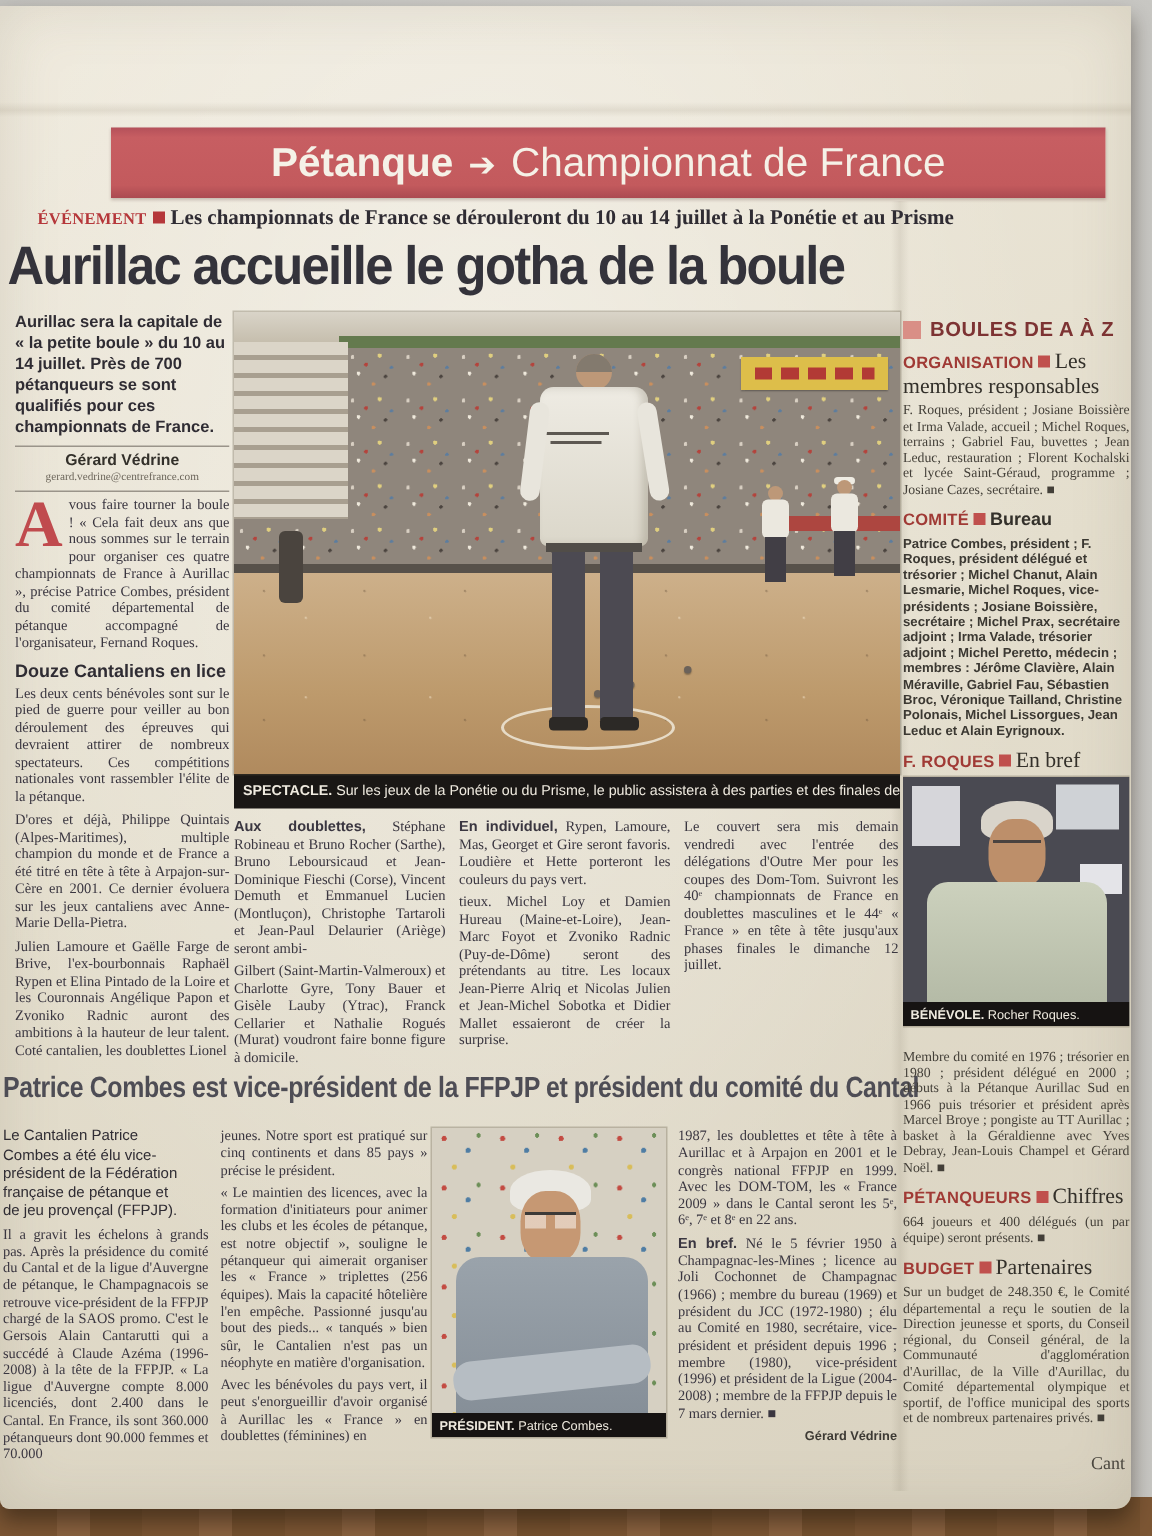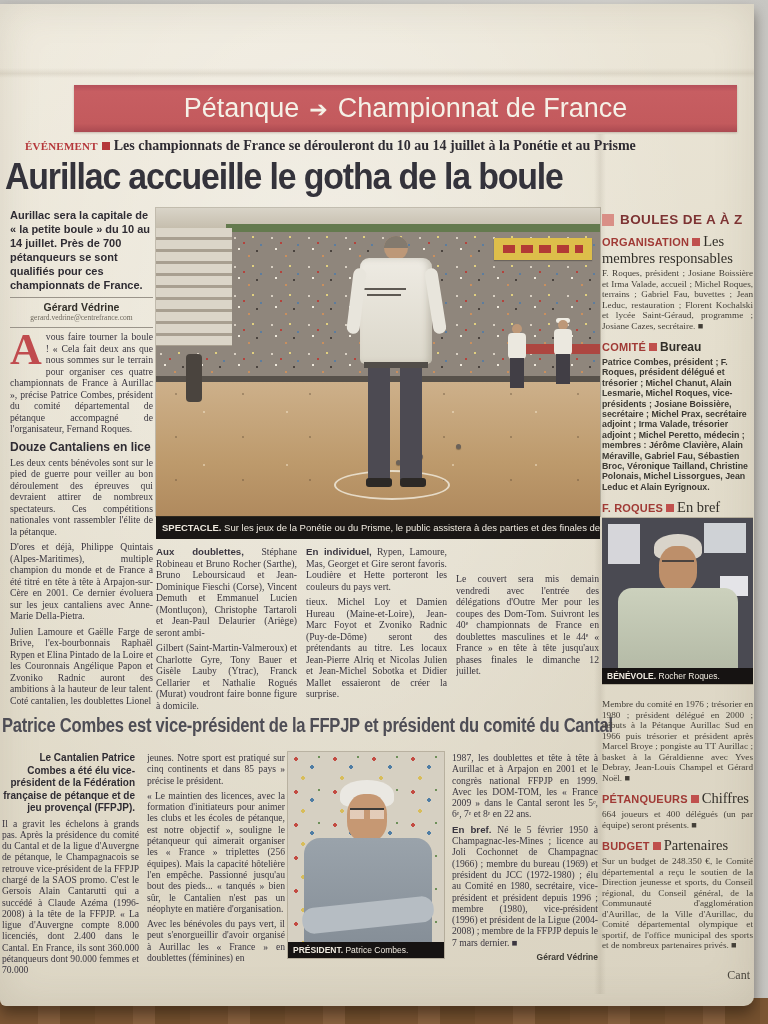--- a/index.html
+++ b/index.html
@@ -17,21 +17,21 @@
   .fold{position:absolute;left:594px;top:130px;width:12px;height:860px;
     background:linear-gradient(90deg,transparent,rgba(90,80,60,.10) 50%,transparent);}
   .crease{position:absolute;left:0;top:64px;width:754px;height:10px;
     background:linear-gradient(180deg,transparent,rgba(120,105,80,.12) 55%,transparent);}
 
   
   .banner{left:74px;top:81px;width:663px;height:47px;
     background:linear-gradient(180deg,#b4505a 0%,#c75e62 14%,#c35a5d 82%,#ab4a51 100%);
     display:flex;align-items:center;justify-content:center;gap:10px;
     color:#f5f1e7;font-size:27px;box-shadow:0 1px 2px rgba(80,40,30,.25);}
-  .banner .b-section{font-weight:normal;}
+  .banner .b-section{font-weight:bold;}
   .banner .b-arrow{font-size:22px;position:relative;top:1px;}
   .kicker{left:13px;top:134px;width:730px;font-size:14px;color:#2f2c33;font-family:"Liberation Serif",serif;font-weight:bold;}
   .kicker .k-tag{color:#b5373a;font-family:Liberation Serif, serif;font-size:11px;font-weight:bold;letter-spacing:.2px;margin-left:12px;}
   .sqc{display:inline-block;width:8px;height:8px;background:#b5373a;margin:0 4px 0 4px;}
   .headline{left:5px;top:152px;width:745px;font-size:36px;font-weight:bold;color:#34333b;
     letter-spacing:-1.2px;white-space:nowrap;transform:scaleX(.94);transform-origin:left;}
 
   
   .leftcol{left:10px;top:204px;width:143px;height:508px;overflow:hidden;color:#3a3640;}
   .intro{font-weight:bold;font-size:11px;line-height:14px;color:#2f2c33;}
@@ -95,21 +95,21 @@
   .cap-tag{font-weight:bold;}
 
   
   .col3{top:542px;height:166px;overflow:hidden;color:#3a3640;}
   .c-lead{font-weight:bold;font-family:"Liberation Sans",sans-serif;font-size:9.7px;}
 
   
   .btm-headline{left:2px;top:710px;width:620px;font-size:19.5px;font-weight:bold;color:#4e4d55;
     letter-spacing:-.3px;white-space:nowrap;transform:scaleX(.85);transform-origin:left;}
   .bcol{top:748px;height:240px;overflow:hidden;color:#3a3640;}
-  .b-lead{font-weight:bold;font-size:10px;line-height:12.5px;color:#2f2c33;margin:0 4px 3px 0;text-align:right;}
+  .b-lead{font-weight:normal;font-size:10px;line-height:12.5px;color:#2f2c33;margin:0 16px 3px 0;}
   .bcol .body-p{font-size:9.6px;line-height:11.3px;}
   .signature{text-align:right;font-weight:bold;font-size:8.5px;color:#3d3a34;margin-top:2px;}
 
   
   .portrait{position:relative;overflow:hidden;box-shadow:0 0 0 1px rgba(90,80,60,.3);}
   .p-capbar{position:absolute;left:0;bottom:0;width:100%;height:16px;background:#161312;color:#efeadf;
     font-size:8.5px;line-height:16px;padding:0 5px;box-sizing:border-box;white-space:nowrap;overflow:hidden;}
   
   .combes{left:288px;top:748px;width:156px;height:206px;position:absolute;
     background-color:#d6d0c2;
@@ -236,21 +236,21 @@
     </div>
 
     <div class="abs col3" style="left:156px;width:141px;">
       <p class="body-p"><span class="c-lead">Aux doublettes,</span><span> Stéphane Robineau et Bruno Rocher (Sarthe), Bruno Leboursicaud et Jean-Dominique Fieschi (Corse), Vincent Demuth et Emmanuel Lucien (Montluçon), Christophe Tartaroli et Jean-Paul Delaurier (Ariège) seront ambi-</span></p>
       <p class="body-p">Gilbert (Saint-Martin-Valmeroux) et Charlotte Gyre, Tony Bauer et Gisèle Lauby (Ytrac), Franck Cellarier et Nathalie Rogués (Murat) voudront faire bonne figure à domicile.</p>
     </div>
     <div class="abs col3" style="left:306px;width:141px;">
       <p class="body-p"><span class="c-lead">En individuel,</span><span> Rypen, Lamoure, Mas, Georget et Gire seront favoris. Loudière et Hette porteront les couleurs du pays vert.</span></p>
       <p class="body-p">tieux. Michel Loy et Damien Hureau (Maine-et-Loire), Jean-Marc Foyot et Zvoniko Radnic (Puy-de-Dôme) seront des prétendants au titre. Les locaux Jean-Pierre Alriq et Nicolas Julien et Jean-Michel Sobotka et Didier Mallet essaieront de créer la surprise.</p>
     </div>
-    <div class="abs col3" style="left:456px;width:143px;margin-top:27px;">
+    <div class="abs col3" style="left:456px;width:143px;">
       <p class="body-p">Le couvert sera mis demain vendredi avec l'entrée des délégations d'Outre Mer pour les coupes des Dom-Tom. Suivront les 40ᵉ championnats de France en doublettes masculines et le 44ᵉ « France » en tête à tête jusqu'aux phases finales le dimanche 12 juillet.</p>
     </div>
 
     <div class="abs btm-headline">Patrice Combes est vice-président de la FFPJP et président du comité du Cantal</div>
     <div class="abs bcol" style="left:2px;width:137px;">
       <p class="b-lead">Le Cantalien Patrice Combes a été élu vice-président de la Fédération française de pétanque et de jeu provençal (FFPJP).</p>
       <p class="body-p">Il a gravit les échelons à grands pas. Après la présidence du comité du Cantal et de la ligue d'Auvergne de pétanque, le Champagnacois se retrouve vice-président de la FFPJP chargé de la SAOS promo. C'est le Gersois Alain Cantarutti qui a succédé à Claude Azéma (1996-2008) à la tête de la FFPJP. « La ligue d'Auvergne compte 8.000 licenciés, dont 2.400 dans le Cantal. En France, ils sont 360.000 pétanqueurs dont 90.000 femmes et 70.000</p>
     </div>
     <div class="abs bcol" style="left:147px;width:138px;">
       <p class="body-p">jeunes. Notre sport est pratiqué sur cinq continents et dans 85 pays » précise le président.</p>

